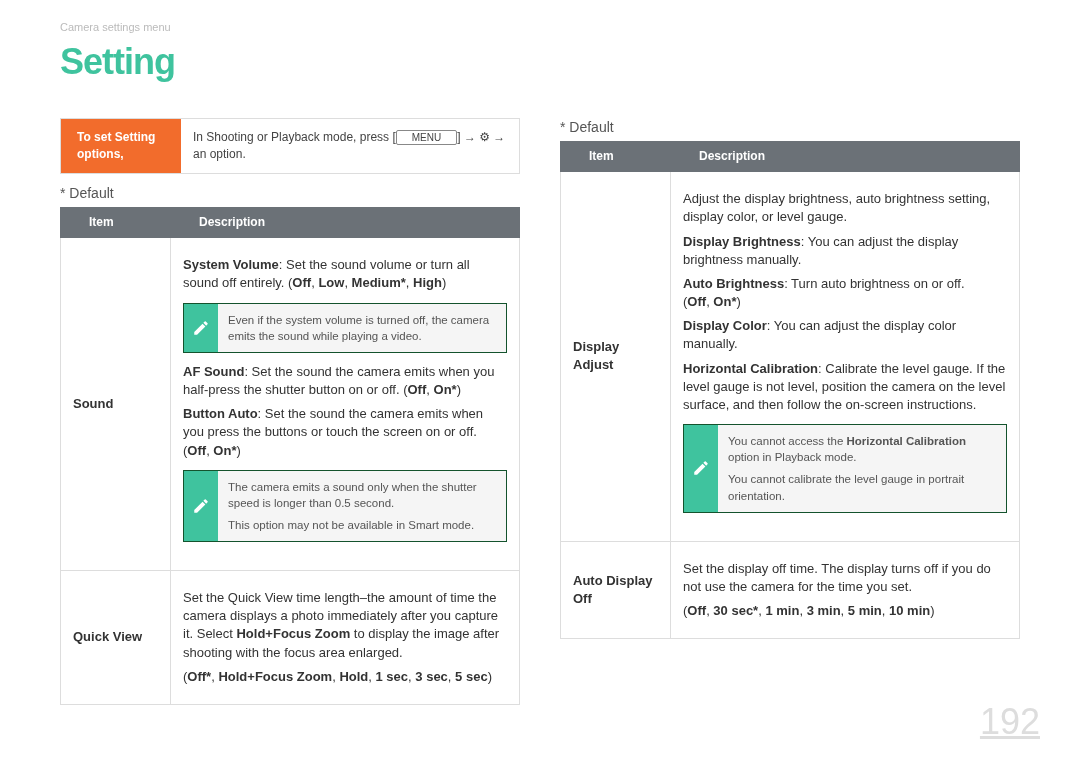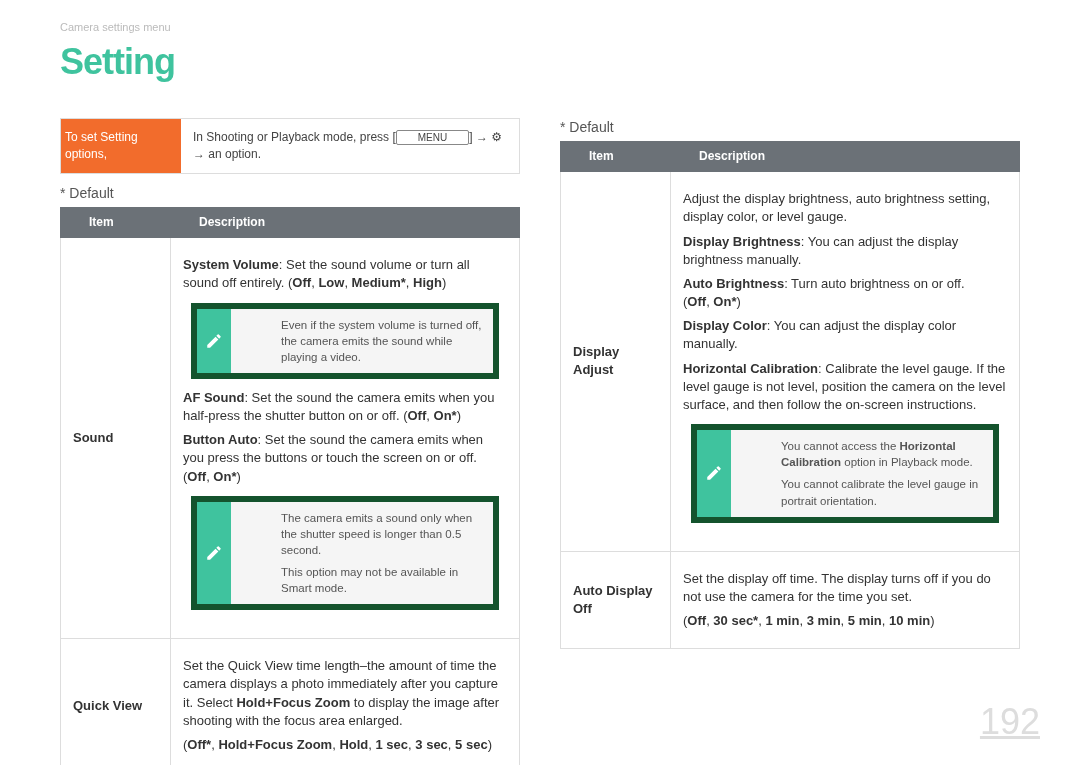--- a/index.html
+++ b/index.html
@@ -37,34 +37,34 @@
   .col { flex: 1; min-width: 0; }
   .instruct-table {
     display: flex;
     border: 1px solid #ddd;
     margin-bottom: 10px;
     font-size: 12px;
   }
   .instruct-left {
     background: #f26c2c;
     color: #fff;
-    padding: 10px 4px;
+    padding: 10px 16px;
     width: 120px;
-    font-weight: 400;
+    font-weight: 700;
     font-size: 12px;
   }
   .instruct-right {
     padding: 10px 12px;
     flex: 1;
     color: #444;
   }
   .menu-box {
     display: inline-block;
     border: 1px solid #888;
-    padding: 0 21px;
+    padding: 0 15px;
     font-size: 10px;
     line-height: 13px;
     vertical-align: middle;
     border-radius: 2px;
   }
   .gear {
     display: inline-block;
     font-size: 12px;
     vertical-align: middle;
   }
@@ -92,26 +92,25 @@
     padding: 18px 12px;
     vertical-align: top;
   }
   table.settings td.item-cell {
     width: 110px;
     font-weight: 700;
     vertical-align: middle;
   }
   .note-box {
     display: flex;
-    border: 6px solid #14532d;
+    border: 1px solid #14532d;
     background: #f5f5f5;
-    margin: 10px 8px;
+    margin: 10px 0;
     font-size: 11.5px;
     color: #555;
-    gap: 40px;
   }
   .note-icon {
     width: 34px;
     min-width: 34px;
     background: #3fc39e;
     display: flex;
     align-items: center;
     justify-content: center;
   }
   .note-icon svg { width: 18px; height: 18px; fill: #fff; }

